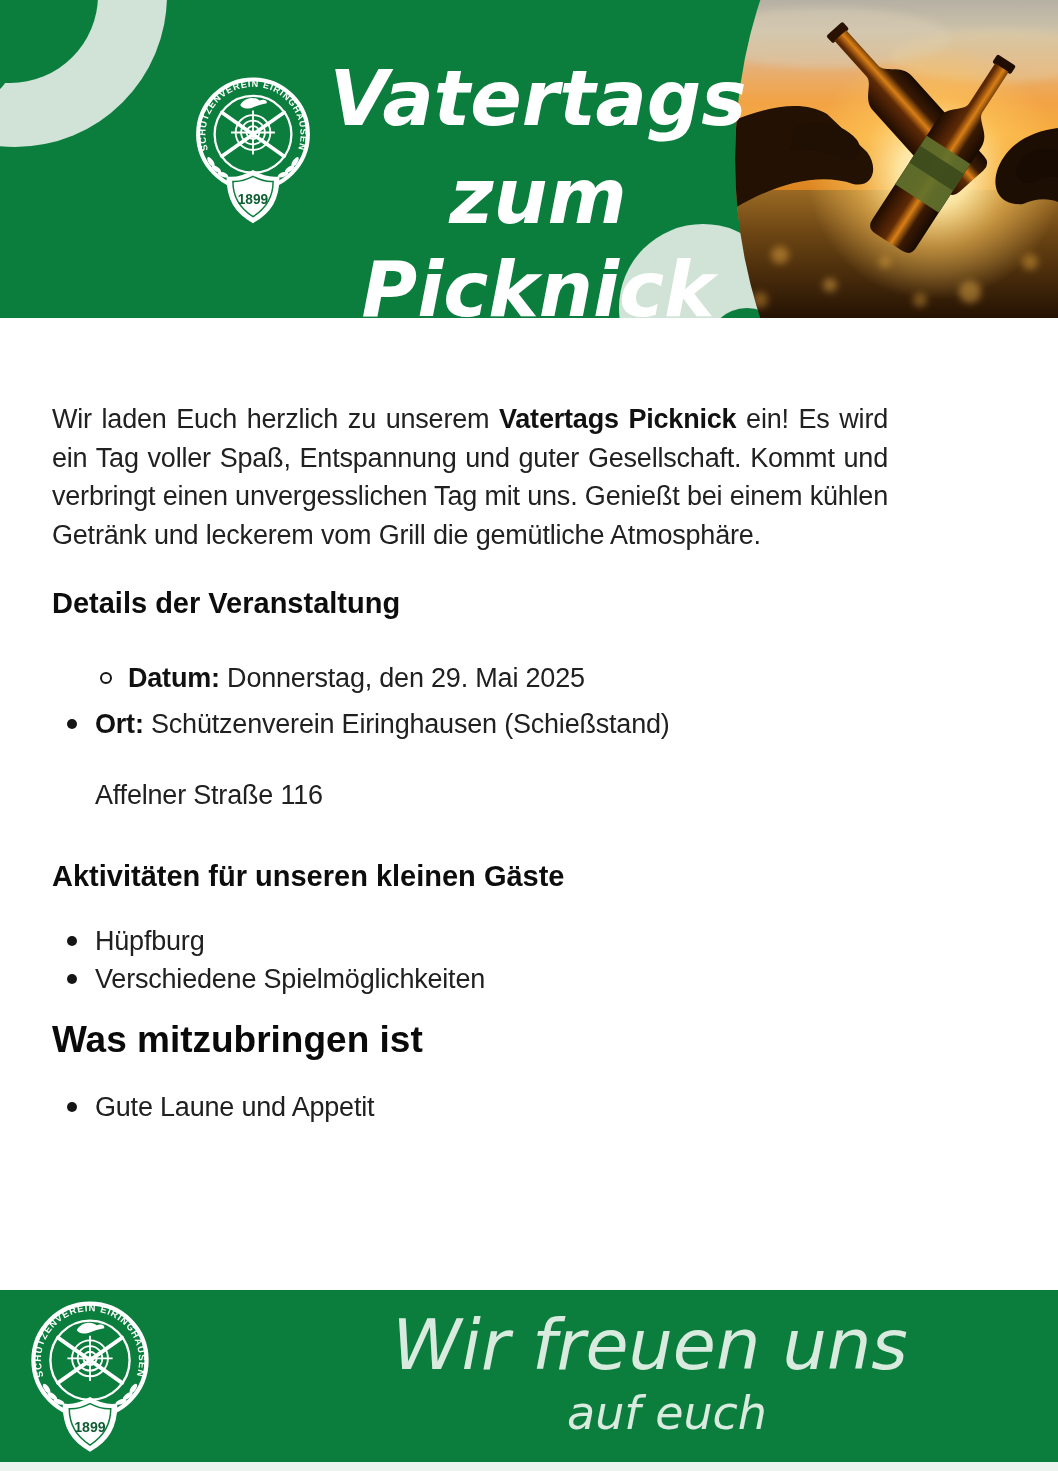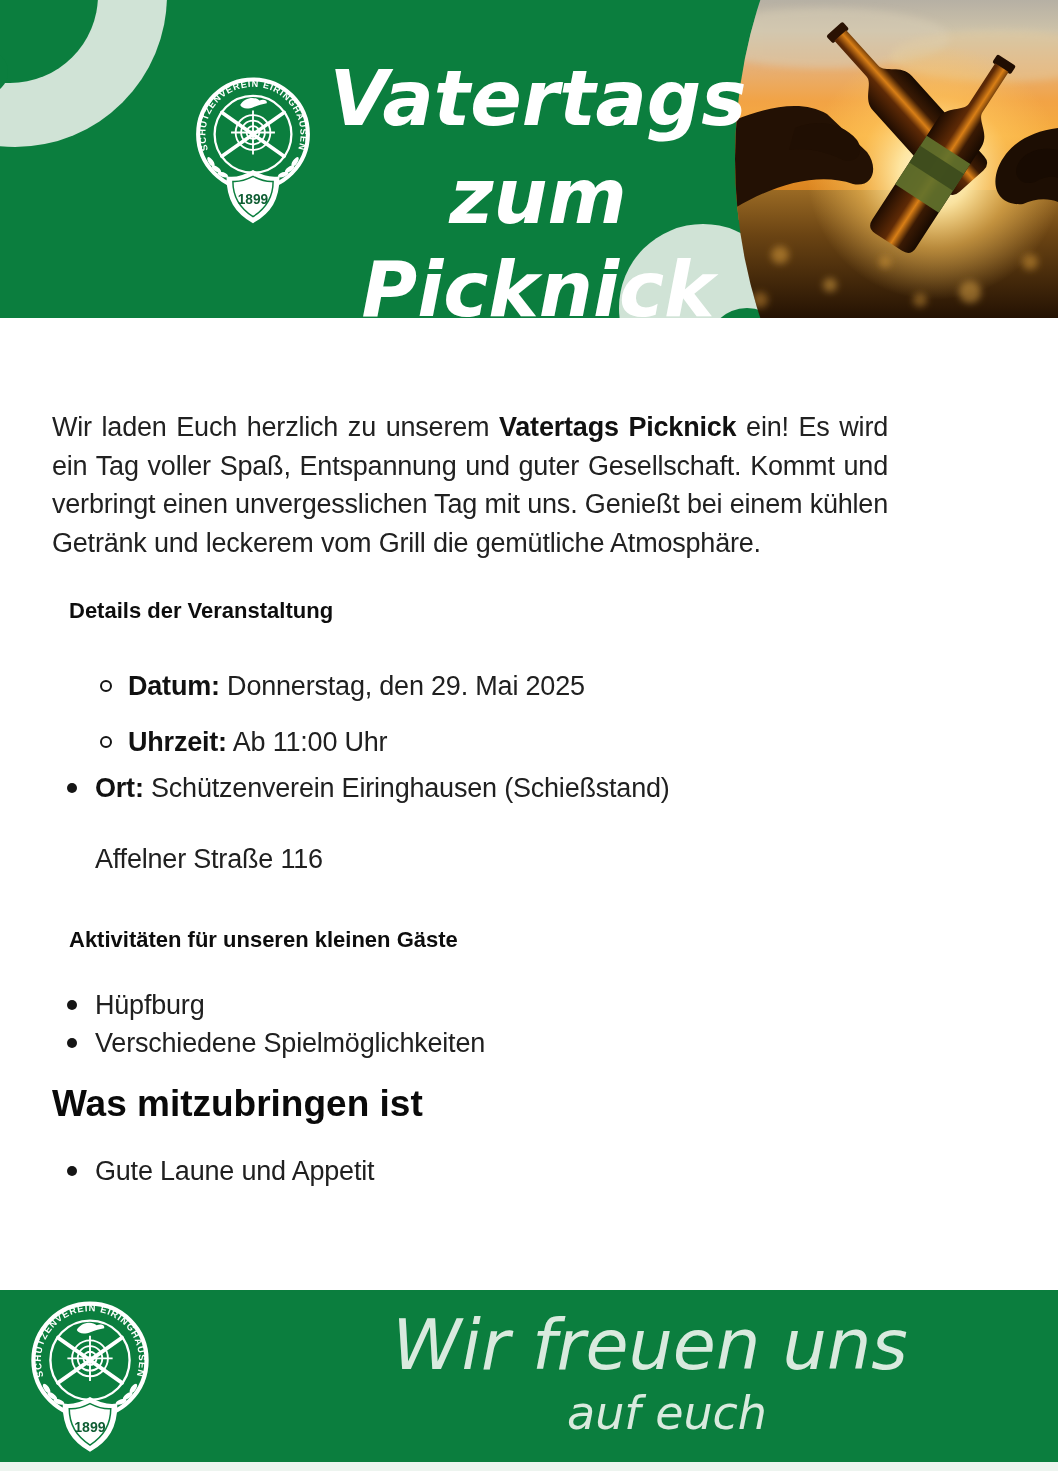--- a/index.html
+++ b/index.html
@@ -54,28 +54,28 @@
     text-align:center; color:#d9eade;
     font-family: cursive, "DejaVu Sans", sans-serif;
     font-style:italic; font-weight:normal;
   }
   .fscript-1 { font-size:70px; line-height:86px; }
   .fscript-2 { font-size:46px; line-height:74px; margin-top:-12px; padding-left:34px; }
 
   
   .content {
     position:absolute; top:318px; left:0; width:920px;
-    padding:12px 32px 0 52px; overflow:hidden;
+    padding:4px 32px 0 52px; overflow:hidden;
   }
   .intro {
     margin-top:78px; font-size:27px; line-height:38.5px;
     text-align:justify; color:#212121; letter-spacing:-0.2px;
   }
   .intro b { color:#111; }
-  h3.sec { margin-top:34px; font-size:22px; line-height:30px; color:#0d0d0d; font-weight:bold;margin-left:17px; }
+  h3.sec { margin-top:34px; font-size:29px; line-height:30px; color:#0d0d0d; font-weight:bold; }
   h3.sec.akt { margin-top:46px; }
   h2.sec { margin-top:23px; font-size:37px; line-height:38px; color:#0a0a0a; font-weight:bold; }
 
   .list { list-style:none; }
   .list.details { margin-top:41px; }
   .list.acts { margin-top:31px; }
   .list.bring { margin-top:29px; }
   .li {
     position:relative; padding-left:43px;
     font-size:27px; line-height:38px; letter-spacing:-0.2px;
@@ -219,23 +219,20 @@
   <main class="content">
 
     <p class="intro"><span>Wir laden Euch herzlich zu unserem </span><b>Vatertags Picknick</b><span> ein! Es wird ein Tag voller Spaß, Entspannung und guter Gesellschaft. Kommt und verbringt einen unvergesslichen Tag mit uns. Genießt bei einem kühlen Getränk und leckerem vom Grill die gemütliche Atmosphäre.</span></p>
 
     <h3 class="sec">Details der Veranstaltung</h3>
 
     <ul class="list details">
       <li class="li lvl2">
         <span class="dot"></span><b>Datum:</b><span> Donnerstag, den 29. Mai 2025</span>
       </li>
-      <li class="li lvl2 gap">
-        <span class="dot"></span><b>Uhrzeit:</b><span> Ab 11:00 Uhr</span>
-      </li>
       <li class="li ort">
         <span class="dot"></span><b>Ort:</b><span> Schützenverein Eiringhausen (Schießstand)</span>
       </li>
     </ul>
 
     <div class="address">
       <div>Affelner Straße 116</div>
     </div>
 
     <h3 class="sec akt">Aktivitäten für unseren kleinen Gäste</h3>

